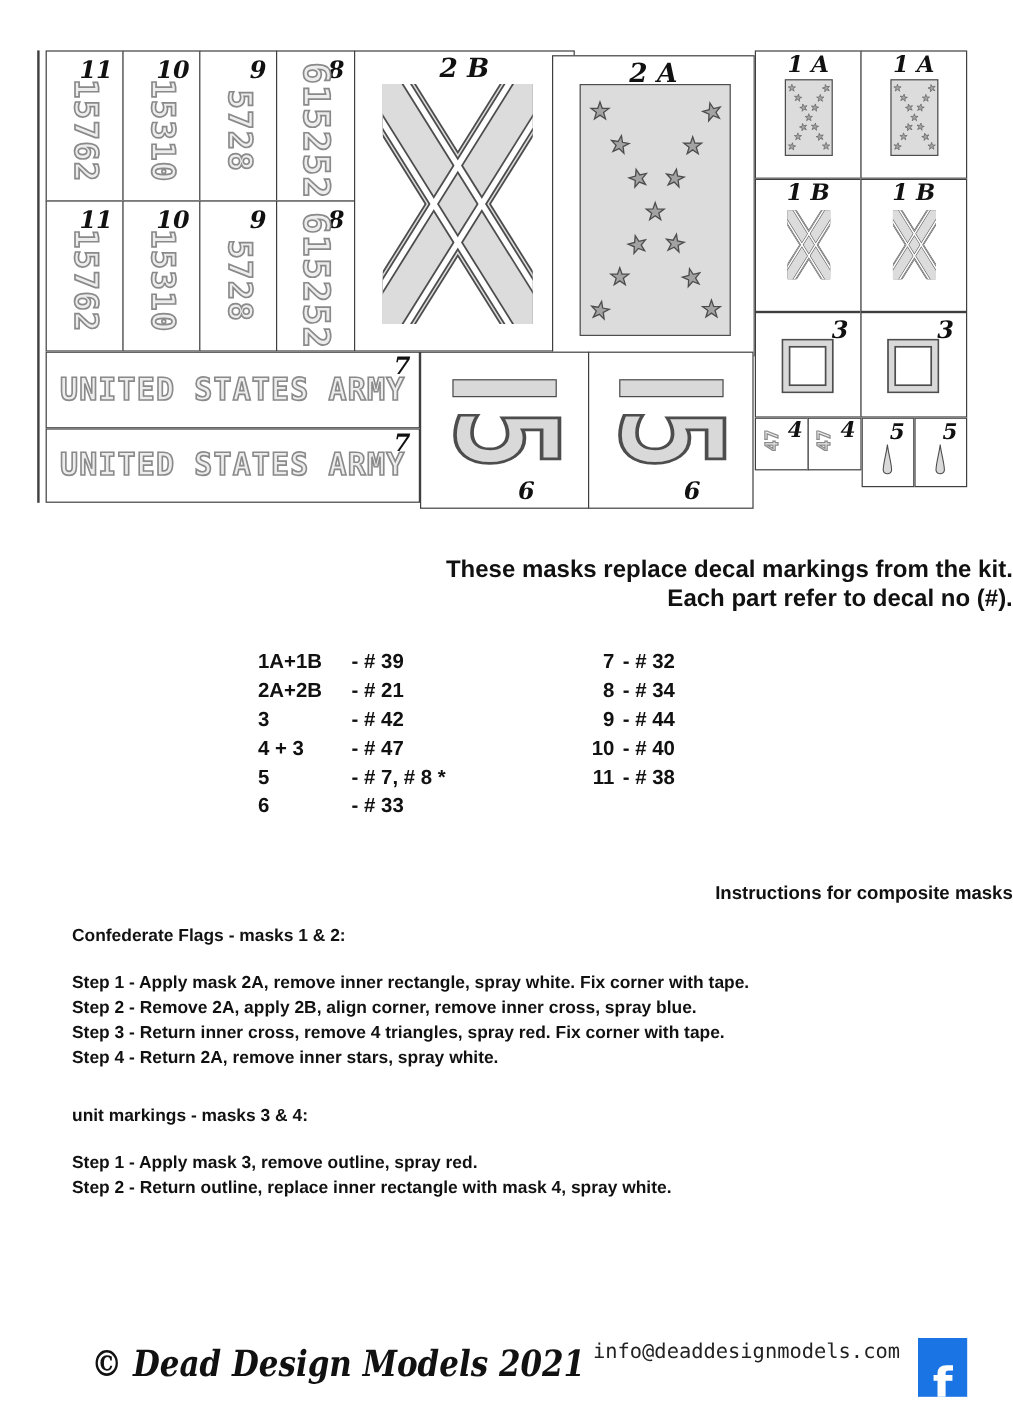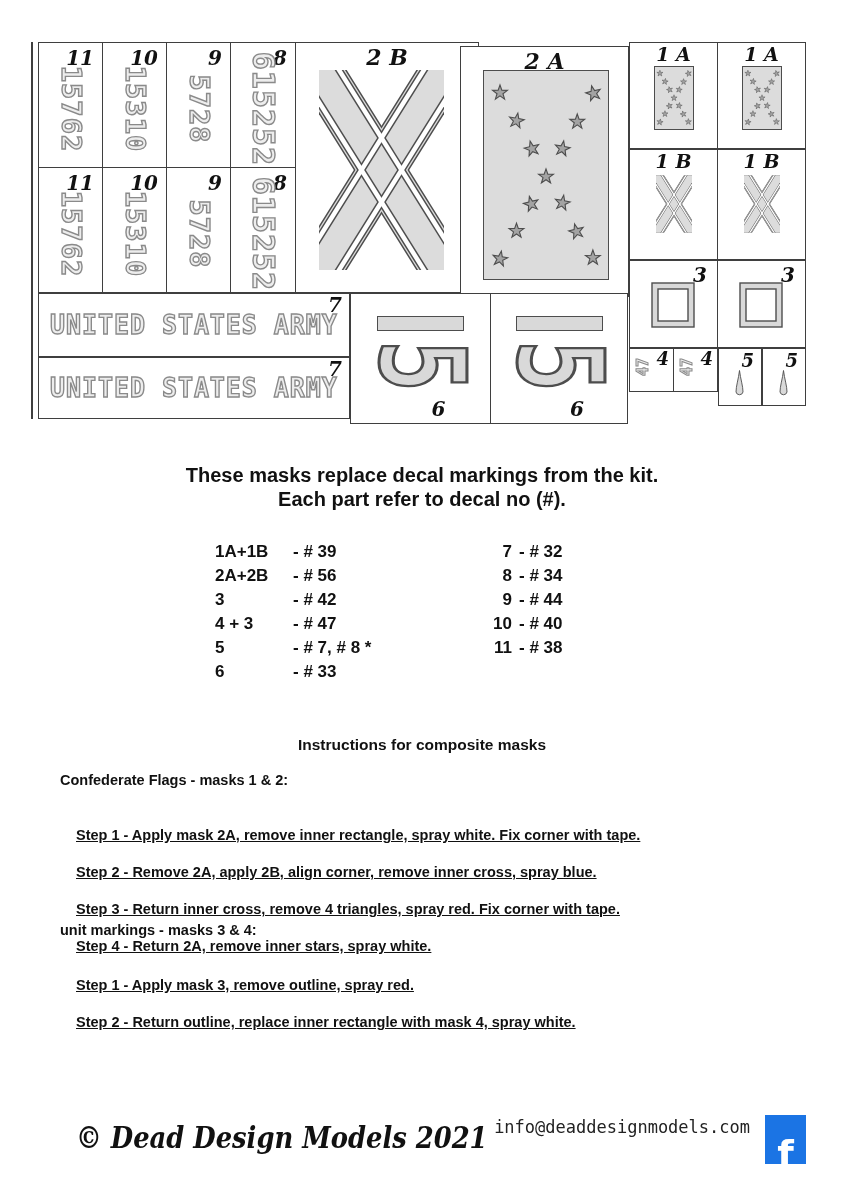--- a/index.html
+++ b/index.html
@@ -18,29 +18,29 @@
   .piece-rect{position:absolute;background:#dcdcdc;border:1.2px solid #4d4d4d;box-sizing:border-box;}
   .bar{position:absolute;background:#d9d9d9;border:1.2px solid #4d4d4d;box-sizing:border-box;}
   .digit5{position:absolute;left:50%;top:56%;
       transform:translate(-50%,-50%) scale(1.22,0.9) rotate(90deg);
       font-family:"DejaVu Sans Mono", monospace;font-weight:700;font-size:96px;line-height:1;
       color:#d9d9d9;-webkit-text-stroke:2.5px #4d4d4d;}
   .num47{position:absolute;left:4px;top:9px;transform:rotate(-90deg);
       font-size:15px;-webkit-text-stroke:1px #8a8a8a;color:#ededed;
       font-family:"DejaVu Sans Mono", monospace;font-weight:700;}
   .edge-line{position:absolute;left:31px;top:42px;width:1.5px;height:377px;background:#3f3f3f;}
-  .center-text{position:absolute;left:0;width:844px;text-align:center;}
+  .center-text{position:absolute;left:0;width:844px;text-align:right;}
   .h1{font-weight:700;font-size:20px;line-height:23.5px;}
   .list-col{position:absolute;font-weight:700;font-size:17px;line-height:24px;}
   .list-row{display:flex;}
   .part-l{width:78px;}
   .part-r{width:40px;text-align:right;margin-right:7px;}
   .instr-title{font-weight:700;font-size:15.5px;}
   .body-block{position:absolute;left:60px;width:730px;font-weight:700;font-size:14.5px;line-height:21px;}
-  .body-block p{margin:16px;text-decoration:underline;}
+  .body-block p{margin:0;}
   .copyright{position:absolute;left:76px;top:1120px;font-family:"DejaVu Serif", serif;
       font-style:italic;font-weight:700;font-size:30px;transform:scaleX(0.86);transform-origin:left center;
       white-space:nowrap;}
   .urls{position:absolute;right:94px;top:1116px;text-align:right;
       font-family:"DejaVu Sans Mono", monospace;font-size:17px;line-height:22px;color:#222;}
   .fb{position:absolute;left:765px;top:1115px;width:41px;height:49px;
       display:flex;align-items:flex-end;justify-content:center;overflow:hidden;}
   .fb span{color:#fff;font-family:"DejaVu Sans", sans-serif;font-weight:700;font-size:38px;
       line-height:1;margin-bottom:-9px;}
   svg{display:block;}
@@ -259,21 +259,21 @@
   <div class="center-text h1" style="top:464px">These masks replace decal markings from the kit.</div>
   <div class="center-text h1" style="top:488px">Each part refer to decal no (#).</div>
 
   <div class="list-col" style="left:215px;top:540px">
     <div class="list-row">
         <span class="part-l">1A+1B</span>
         <span>- # 39</span>
       </div>
     <div class="list-row">
         <span class="part-l">2A+2B</span>
-        <span>- # 56</span>
+        <span>- # 21</span>
       </div>
     <div class="list-row">
         <span class="part-l">3</span>
         <span>- # 42</span>
       </div>
     <div class="list-row">
         <span class="part-l">4 + 3</span>
         <span>- # 47</span>
       </div>
     <div class="list-row">

